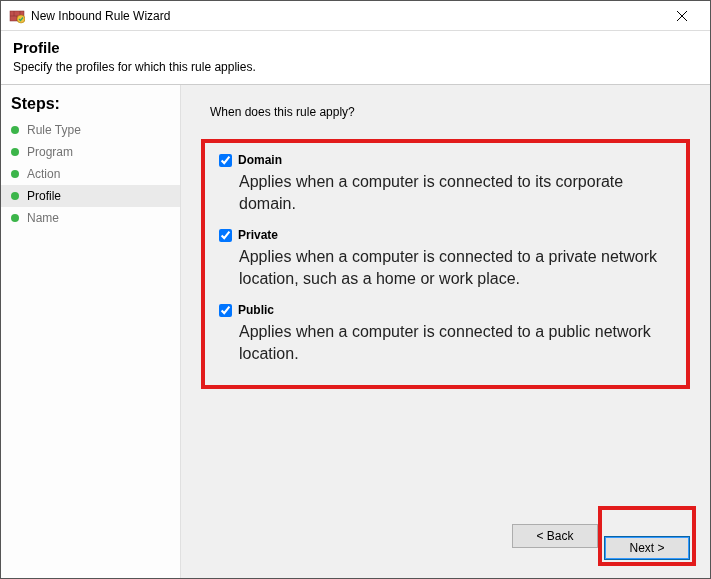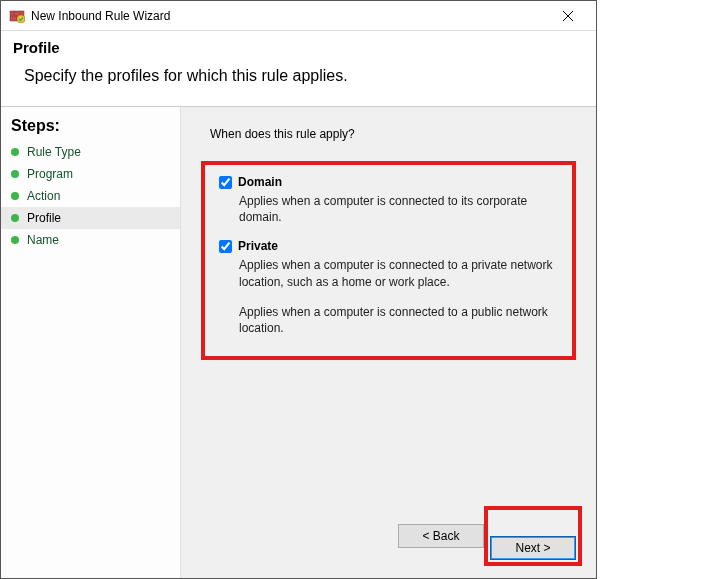--- a/index.html
+++ b/index.html
@@ -4,21 +4,21 @@
 <style>
   * { box-sizing: border-box; }
   body {
     margin: 0;
     font-family: "Segoe UI", Tahoma, sans-serif;
     font-size: 12px;
     background: #fff;
     color: #000;
   }
   .window {
-    width: 597px;
+    width: 711px;
     height: 579px;
     border: 1px solid #555;
     position: relative;
     display: flex;
     flex-direction: column;
     background: #fff;
   }
   .titlebar {
     height: 30px;
     display: flex;
@@ -35,21 +35,21 @@
   .titlebar .spacer { flex: 1; }
   .titlebar .close {
     width: 40px; height: 28px;
     display:flex;align-items:center;justify-content:center;
     font-size: 14px;
   }
   .header {
     padding: 8px 12px 10px 12px;
   }
   .header h1 { margin:0 0 4px 0; font-size: 15px; font-weight: bold; }
-  .header p { margin:11px; font-size:16px; }
+  .header p { margin:0; font-size:12px; }
   .body {
     flex:1;
     display:flex;
     border-top: 1px solid #ccc;
     min-height:0;
   }
   .sidebar {
     width: 180px;
     border-right: 1px solid #e0e0e0;
     padding: 6px 0;
@@ -58,21 +58,21 @@
   .sidebar-title {
     font-weight: bold;
     padding: 4px 10px 6px 10px;
     font-size:16px;
   }
   .step {
     display:flex;
     align-items:center;
     padding: 4px 10px;
     font-size:12px;
-    color:#14532d;
+    color:#737373;
     cursor:default;
   }
   .step.current {
     background:#eaeaea;
     color:#000;
   }
   .step .bullet {
     width:8px;height:8px;border-radius:50%;
     background:#3cb54a;
     margin-right:8px;
@@ -93,21 +93,21 @@
     padding: 10px 14px 16px 14px;
     background:#f0f0f0;
   }
   .opt { margin-bottom: 14px; }
   .opt:last-child { margin-bottom: 4px; }
   .opt-row { display:flex; align-items:center; }
   .opt-row input { margin:0 6px 0 0; width:13px;height:13px; }
   .opt-row label { font-weight:bold; font-size:12px; }
   .opt-desc {
     margin: 4px 0 0 20px;
-    font-size:12px;
+    font-size:16px;
     color:#222;
     line-height:1.35;
   }
   .footer {
     position:absolute;
     bottom:12px; right:14px;
     display:flex;
     align-items:center;
   }
   .btn {
@@ -200,20 +200,24 @@
           <div class="opt-desc">Applies when a computer is connected to its corporate domain.</div>
         </div>
         <div class="opt">
           <div class="opt-row">
             <input type="checkbox" checked="" style="">
             <label>Private</label>
           </div>
           <div class="opt-desc">Applies when a computer is connected to a private network location, such as a home or work place.</div>
         </div>
         <div class="opt">
+          <div class="opt-row">
+            <input type="checkbox" checked="" style="">
+            <label>Public</label>
+          </div>
           <div class="opt-desc">Applies when a computer is connected to a public network location.</div>
         </div>
       </div>
 
       <div class="footer">
         <button class="btn">&lt; Back</button>
         <span class="next-wrap">
           <button class="btn default">Next &gt;</button>
         </span>
       </div>

